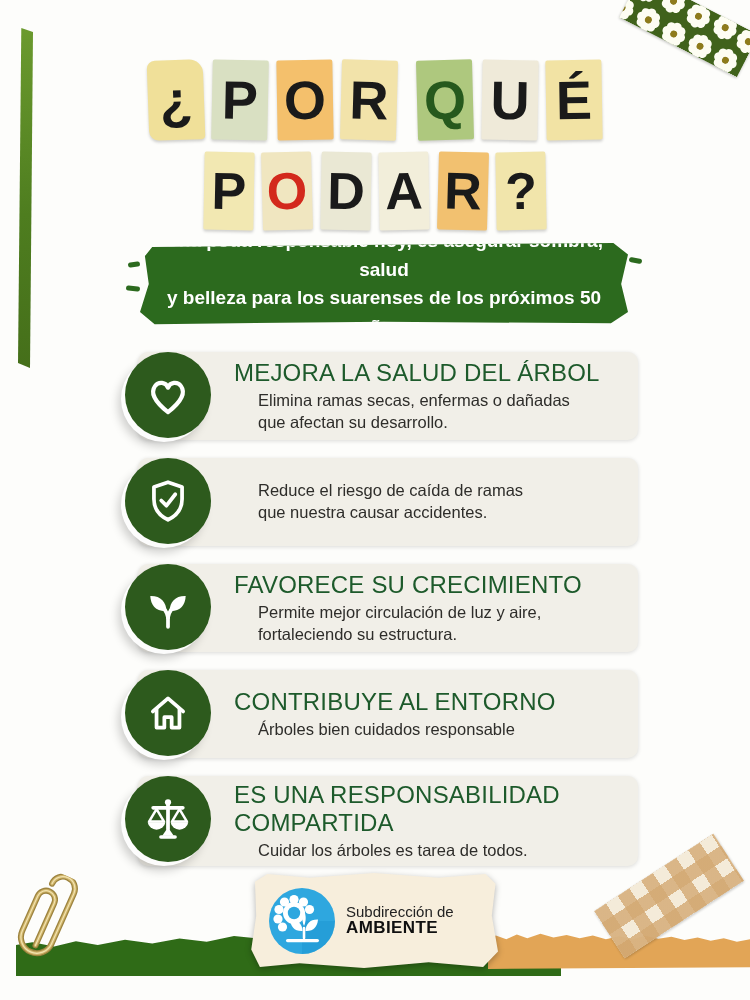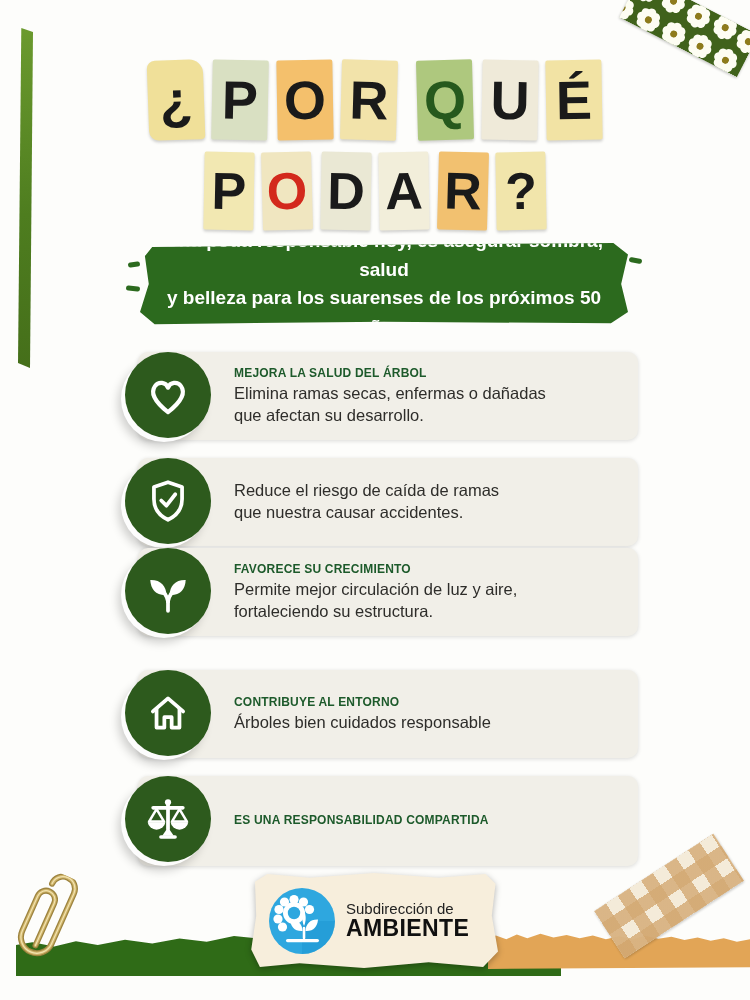--- a/index.html
+++ b/index.html
@@ -66,23 +66,23 @@
     box-shadow:0 1px 4px rgba(0,0,0,.14);
     padding-left:96px;box-sizing:border-box;
     display:flex;flex-direction:column;justify-content:center;
   }
   .card .icon-circle{
     position:absolute;left:-13px;top:0;width:86px;height:86px;border-radius:50%;
     display:flex;align-items:center;justify-content:center;
     box-shadow:-4px 4px 0 rgba(255,255,255,.95), -7px 9px 10px rgba(0,0,0,.18);
   }
   .card h3{
-    margin:0 0 3px 0;font-size:12px;font-weight:bold;color:#1d5a2b;letter-spacing:.2px;
-  }
-  .card .bl{font-size:16.5px;color:#2e2d2a;line-height:1.32;display:block;}
+    margin:0 0 3px 0;font-size:24px;font-weight:normal;color:#1d5a2b;letter-spacing:.2px;
+  }
+  .card .bl{font-size:16.5px;color:#2e2d2a;line-height:1.32;display:block;margin-left:24px;}
   
   .strip-green{
     position:absolute;left:16px;top:929px;width:545px;height:47px;background:#2f6b17;z-index:1;
     clip-path:polygon(0 34%,3% 28%,7% 37%,11% 26%,15% 34%,20% 23%,25% 31%,30% 20%,35% 27%,40% 15%,45% 21%,50% 13%,55% 22%,60% 17%,64% 27%,69% 21%,74% 31%,79% 27%,84% 37%,89% 33%,94% 41%,100% 37%,100% 100%,0 100%);
   }
   .strip-kraft{
     position:absolute;left:488px;top:927px;width:262px;height:42px;background:#e2a556;z-index:1;
     clip-path:polygon(0 30%,3% 20%,7% 29%,11% 18%,15% 27%,20% 16%,25% 25%,30% 19%,35% 27%,40% 20%,45% 29%,50% 22%,55% 30%,60% 21%,65% 28%,70% 23%,75% 31%,80% 25%,85% 33%,90% 27%,95% 35%,100% 29%,100% 96%,0 100%);
   }
   
@@ -91,21 +91,21 @@
     filter:drop-shadow(0 2px 3px rgba(0,0,0,.3));
   }
   .logo-paper .paper-bg{
     width:100%;height:100%;background:#f7eedc;
     clip-path:polygon(2% 10%,7% 2%,24% 6%,50% 1%,76% 6%,95% 2%,99% 12%,97.5% 45%,100% 82%,94% 98%,72% 93%,46% 99%,20% 94%,4% 98%,0.5% 80%,2.5% 45%);
     display:flex;align-items:center;
   }
   .logo-circle{width:68px;height:68px;margin-left:18px;flex:0 0 auto;}
   .logo-text{margin-left:10px;line-height:1.05;}
   .logo-text .small{font-size:15px;color:#222;display:block;}
-  .logo-text .big{font-size:23px;font-weight:bold;color:#101010;letter-spacing:.4px;display:block;}
+  .logo-text .big{font-size:17px;font-weight:bold;color:#101010;letter-spacing:.4px;display:block;}
   
   .paperclip{position:absolute;left:12px;top:872px;width:70px;height:100px;z-index:3;transform:rotate(24deg);}
   
   .gingham{
     position:absolute;left:598px;top:868px;width:142px;height:56px;z-index:3;
     transform:rotate(-33deg);
     background-color:#f4ebd8;
     background-image:
       repeating-linear-gradient(0deg, rgba(210,166,110,.8) 0 14px, transparent 14px 28px),
       repeating-linear-gradient(90deg, rgba(210,166,110,.8) 0 14px, transparent 14px 28px);
@@ -215,21 +215,21 @@
   <div class="icon-circle" style="background-color: rgb(45, 90, 29);">
     <svg width="50" height="50" viewBox="0 0 48 48" fill="none" stroke="#ffffff" stroke-width="3.6" stroke-linecap="round" stroke-linejoin="round">
       <path d="M24 6 L37.5 10.5 V22 C37.5 32 31.5 38.5 24 42 C16.5 38.5 10.5 32 10.5 22 V10.5 Z"></path>
       <path d="M17.5 23.5 L22.5 28.5 L31 17.5"></path>
     </svg>
   </div>
   <span class="bl">Reduce el riesgo de caída de ramas</span>
   <span class="bl">que nuestra causar accidentes.</span>
 </div>
 
-<div class="card" style="top:548px">
+<div class="card" style="top:564px">
   <div class="icon-circle" style="background-color: rgb(45, 90, 29);">
     <svg width="50" height="50" viewBox="0 0 48 48">
       <path d="M22.5 28 C12.5 28.6 7.5 22.5 7 13.5 C17 13.2 22.3 19.2 22.5 28 Z" fill="#ffffff"></path>
       <path d="M25.5 28 C35.5 28.6 40.5 22.5 41 13.5 C31 13.2 25.7 19.2 25.5 28 Z" fill="#ffffff"></path>
       <g fill="none" stroke="#ffffff" stroke-width="3.6" stroke-linecap="round">
         <path d="M24 43 V32"></path>
         <path d="M24 34 C23 27 19 23.5 13.5 20"></path>
         <path d="M24 34 C25 27 29 23.5 34.5 20"></path>
       </g>
     </svg>
@@ -262,20 +262,21 @@
         <path d="M24 32 L18.5 40 H29.5 Z"></path>
         <rect x="15.5" y="39.5" width="17" height="3.4" rx="1.7"></rect>
       </g>
       <g fill="none" stroke="#ffffff" stroke-width="2.4" stroke-linejoin="round">
         <path d="M13 14.5 L5.8 26.5 H20.2 Z"></path>
         <path d="M35 14.5 L27.8 26.5 H42.2 Z"></path>
       </g>
     </svg>
   </div>
   <h3>ES UNA RESPONSABILIDAD COMPARTIDA</h3>
+  <span class="bl">Cuidar los árboles es tarea de todos.</span>
 </div>
 
 <div class="strip-green"></div>
 <div class="strip-kraft"></div>
 
 <div class="logo-paper">
   <div class="paper-bg">
     <svg class="logo-circle" viewBox="0 0 68 68">
       <circle cx="34" cy="34" r="33" fill="#2ea7df"></circle>
       <path d="M34 67 A33 33 0 0 0 67 34 L34 34 Z" fill="#1f97d2" opacity=".55"></path>

